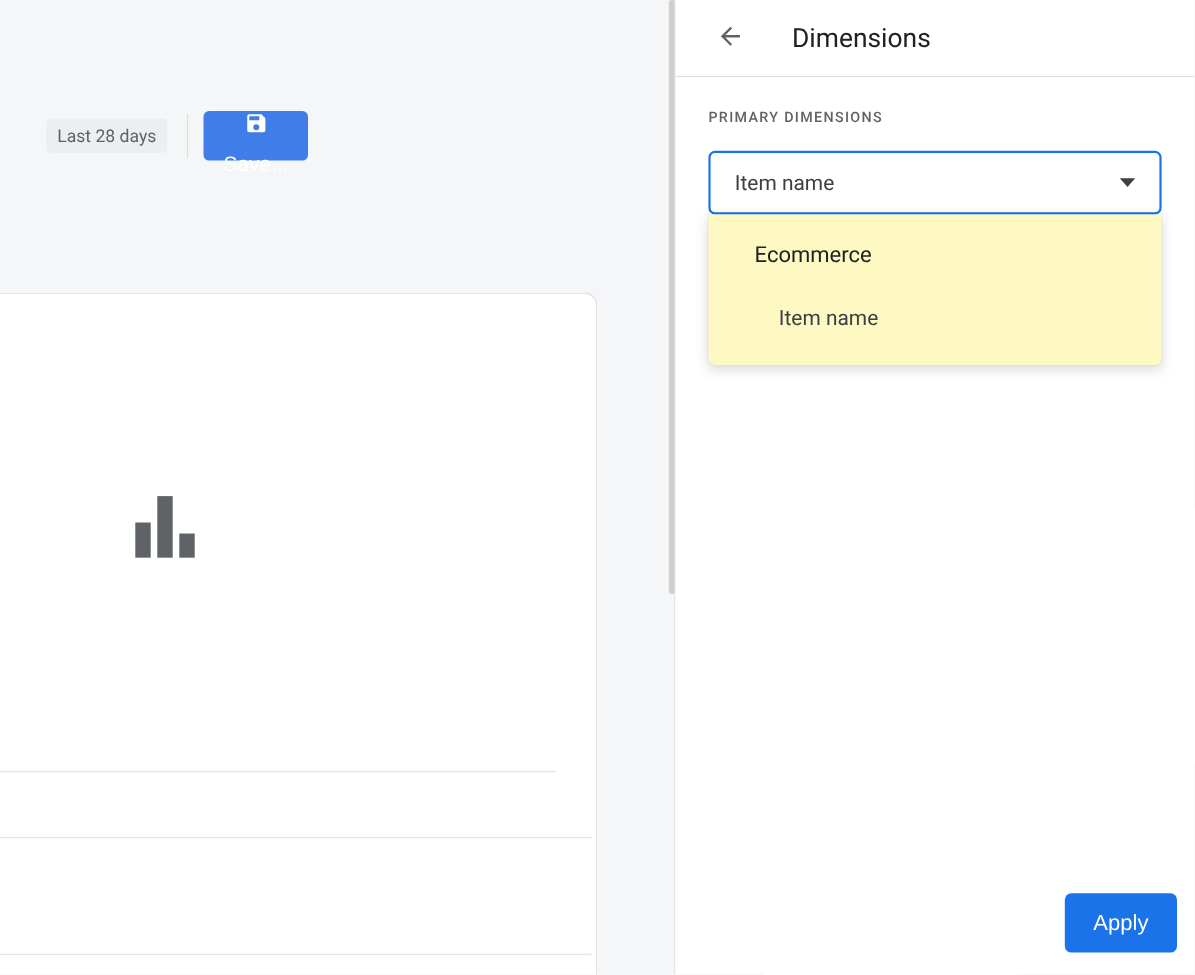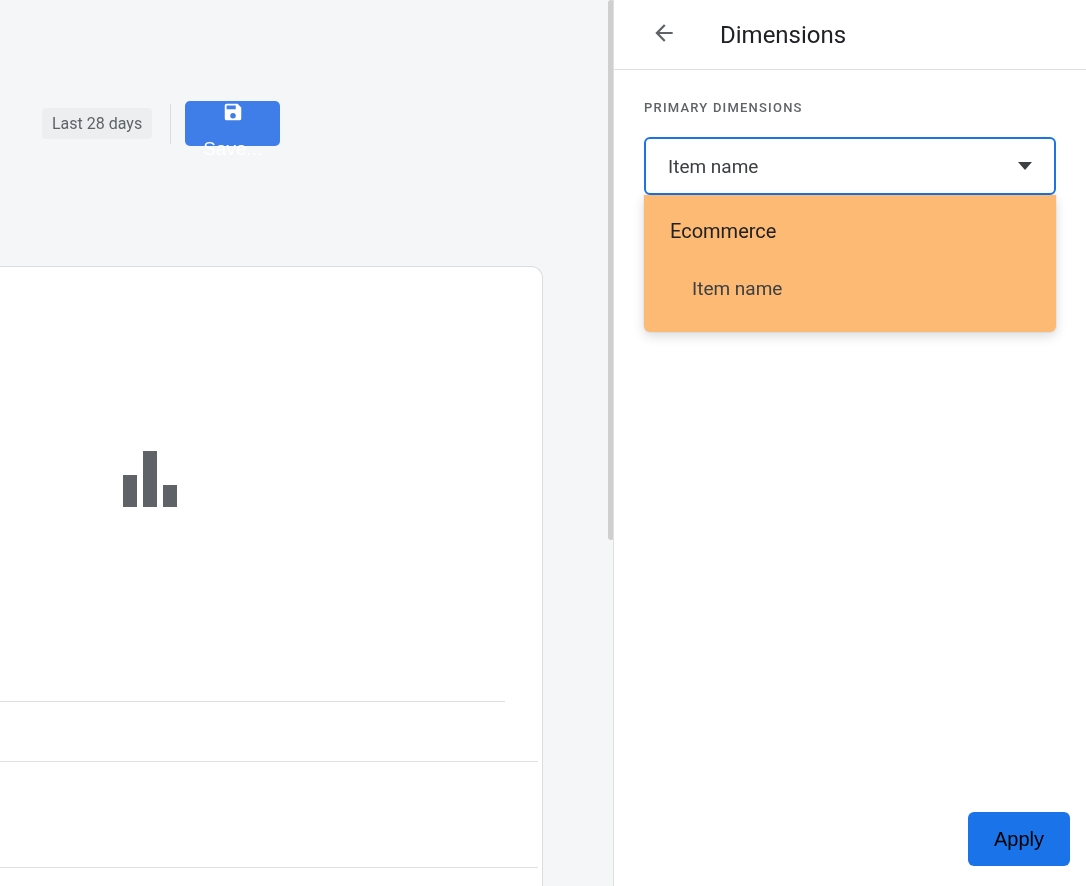--- a/index.html
+++ b/index.html
@@ -179,45 +179,45 @@
   .select .caret {
     width:0;height:0;
     border-left:7px solid transparent;
     border-right:7px solid transparent;
     border-top:8px solid #3c4043;
   }
 
   .dropdown {
     margin-top:0;
     width:100%;
-    background:#fdba74;
+    background:#fef9c3;
     border-radius:0 0 6px 6px;
     box-shadow: 0 4px 12px rgba(0,0,0,.15), 0 0 0 1px rgba(0,0,0,.04);
-    padding: 8px 0 14px 0;
+    padding: 8px 0 14px 16px;
   }
   .dd-group {
     padding: 16px 26px;
     font-size:20px;
     color:#202124;
   }
   .dd-item {
     padding: 18px 26px 18px 48px;
     font-size:19px;
     color:#3c4043;
     cursor:pointer;
   }
 
   .apply-btn {
     position:absolute;
     right: 16px;
     bottom: 20px;
     height: 54px;
     padding: 0 26px;
     background:#1a73e8;
-    color:#000000;
+    color:#ffffff;
     border:none;
     border-radius:6px;
     font-size:20px;
     font-weight:500;
     cursor:pointer;
   }
 </style>
 </head>
 <body>
 

